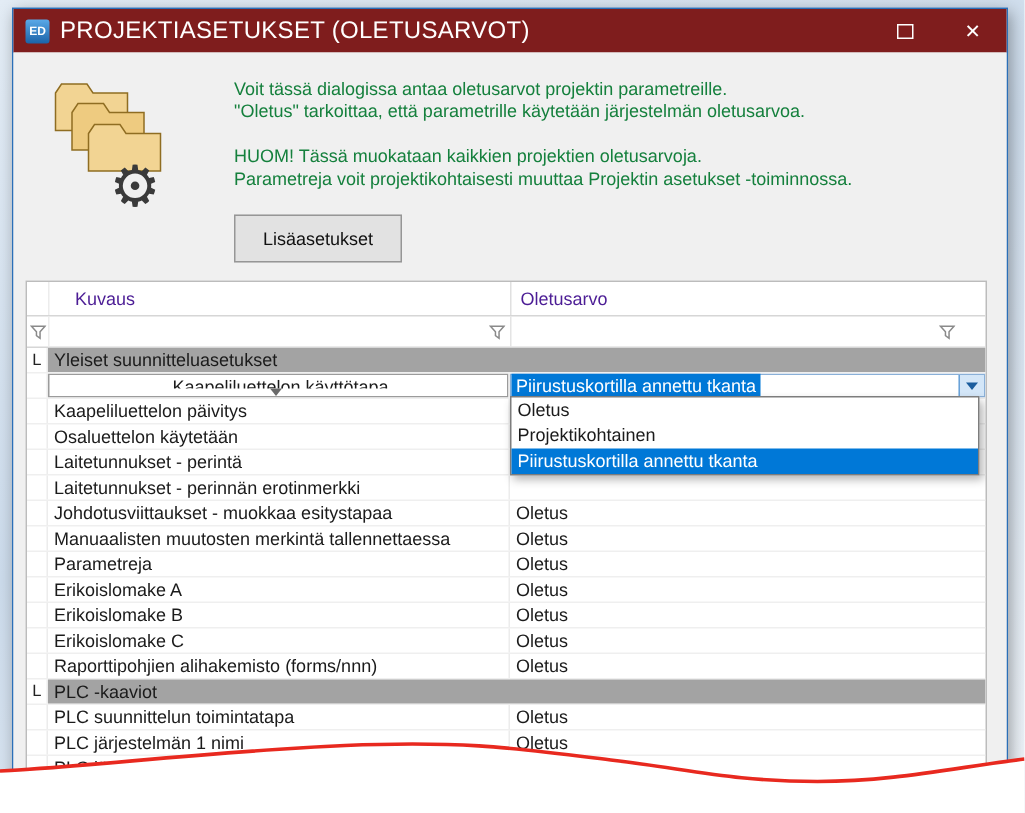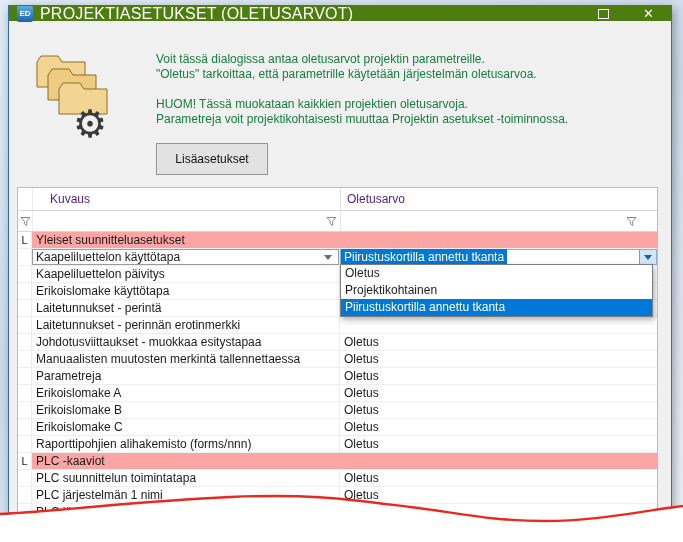--- a/index.html
+++ b/index.html
@@ -7,21 +7,21 @@
     width:683px;height:542px;position:relative;overflow:hidden;
     font-family:"Liberation Sans",sans-serif;
     background:linear-gradient(155deg,#e3ecf5 0%,#ccdbeb 45%,#eef3f8 100%);
   }
   .window{
     position:absolute;left:8px;top:5px;width:664px;height:537px;
     border:1px solid #2a6fb8;background:#f0f0f0;
     box-shadow:2px 3px 10px rgba(0,0,0,.35);
     box-sizing:border-box;
   }
-  .titlebar{height:15px;background:#4d7c0f;display:flex;align-items:center;color:#fff;}
+  .titlebar{height:29px;background:#7f1d1d;display:flex;align-items:center;color:#fff;}
   .app-icon{
     width:16px;height:16px;margin:0 7px 0 8px;border-radius:2px;flex:none;
     background:linear-gradient(#5aa9e8,#1b63a8);color:#fff;
     font-size:8px;font-weight:bold;display:flex;align-items:center;justify-content:center;
   }
   .title{font-size:16px;letter-spacing:.2px;white-space:nowrap;}
   .tb-spacer{flex:1;}
   .win-btn{width:45px;height:29px;display:flex;align-items:center;justify-content:center;}
   .max-glyph{width:9px;height:8px;border:1px solid #fff;display:block;}
   .close-glyph{font-size:13px;line-height:13px;}
@@ -48,25 +48,25 @@
   .filter-row{display:flex;height:20px;border-bottom:1px solid #d6d6d6;}
   .f-l{width:14px;flex:none;display:flex;align-items:center;justify-content:center;border-right:1px solid #ececec;}
   .f-desc{width:308px;flex:none;display:flex;align-items:center;justify-content:flex-end;padding-right:3px;border-right:1px solid #e4e4e4;box-sizing:border-box;}
   .f-value{flex:1;display:flex;align-items:center;justify-content:flex-end;padding-right:20px;}
 
   .grid-row{display:flex;height:17px;line-height:16px;border-bottom:1px solid #efefef;box-sizing:border-box;}
   .cell{overflow:hidden;white-space:nowrap;box-sizing:border-box;}
   .l-cell{width:14px;flex:none;border-right:1px solid #ececec;text-align:center;font-size:11px;color:#222;}
   .desc-cell{width:308px;flex:none;border-right:1px solid #ececec;padding-left:4px;}
   .value-cell{flex:1;padding-left:4px;}
-  .row-group .desc-cell,.row-group .value-cell{background:#fca5a5;}
+  .row-group .desc-cell,.row-group .value-cell{background:#a3a3a3;}
   .row-group .desc-cell{border-right-color:transparent;}
 
   .row-editor .desc-cell,.row-editor .value-cell{padding:0;}
-  .combo{height:100%;border:1px solid #9b9b9b;background:#fff;display:flex;align-items:center;padding-left:3px;box-sizing:border-box;}
+  .combo{height:100%;border:1px solid #9b9b9b;background:#fff;display:flex;align-items:center;padding-left:3px;box-sizing:border-box;flex-direction:column;}
   .combo-text{flex:1;overflow:hidden;white-space:nowrap;}
   .chev{width:0;height:0;border-left:4px solid transparent;border-right:4px solid transparent;border-top:5px solid #6a6a6a;margin-right:6px;flex:none;}
   .vcombo{height:100%;display:flex;align-items:center;background:#fff;border:1px solid #8ab0d8;box-sizing:border-box;}
   .vsel{background:#0078d7;color:#fff;padding:0 3px;white-space:nowrap;}
   .spacer{flex:1;}
   .dd-btn{width:17px;height:100%;background:#d3e6f8;border-left:1px solid #6aa2d8;display:flex;align-items:center;justify-content:center;flex:none;box-sizing:border-box;}
   .chev.blue{border-top-color:#1b5d9e;margin:0;}
 
   .dropdown{
     position:absolute;left:322px;top:76px;width:313px;background:#fff;
@@ -163,21 +163,21 @@
               </div>
             </div>
           </div>
           <div class="grid-row row-item">
             <div class="cell l-cell"></div>
             <div class="cell desc-cell">Kaapeliluettelon päivitys</div>
             <div class="cell value-cell"></div>
           </div>
           <div class="grid-row row-item">
             <div class="cell l-cell"></div>
-            <div class="cell desc-cell">Erikoislomake käyttötapa</div>
+            <div class="cell desc-cell">Osaluettelon käytetään</div>
             <div class="cell value-cell"></div>
           </div>
           <div class="grid-row row-item">
             <div class="cell l-cell"></div>
             <div class="cell desc-cell">Laitetunnukset - perintä</div>
             <div class="cell value-cell"></div>
           </div>
           <div class="grid-row row-item">
             <div class="cell l-cell"></div>
             <div class="cell desc-cell">Laitetunnukset - perinnän erotinmerkki</div>

